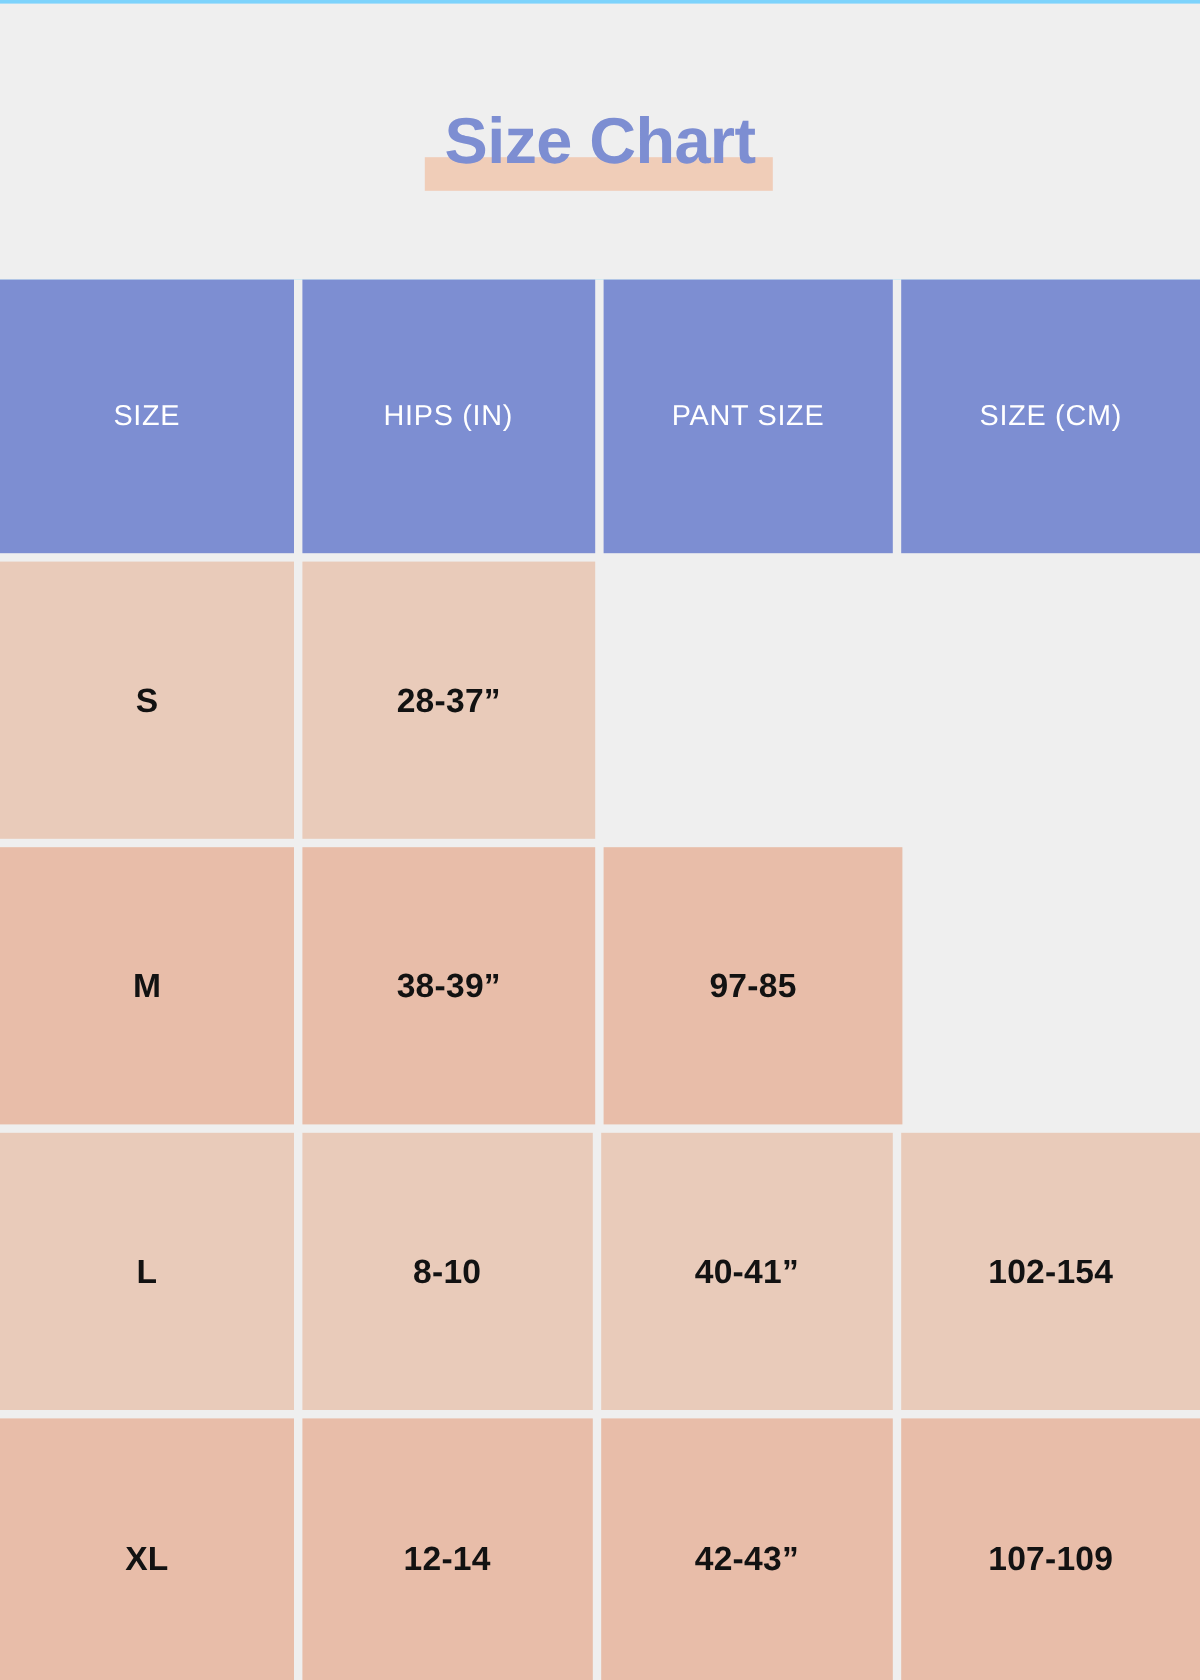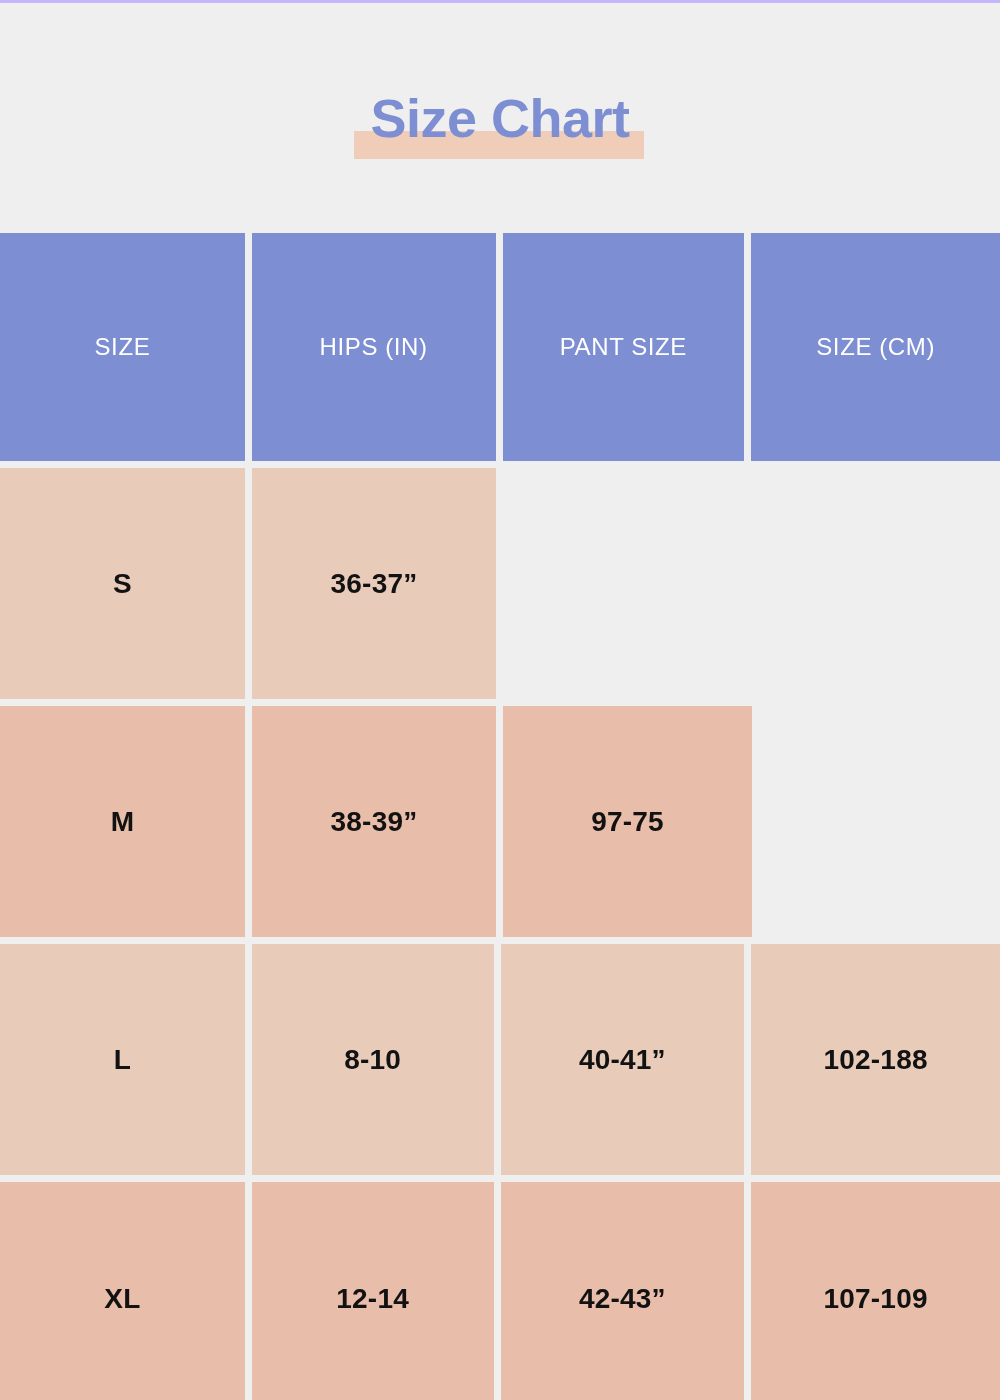--- a/index.html
+++ b/index.html
@@ -11,21 +11,21 @@
     height: 1400px;
     background: #ffffff;
     font-family: "Liberation Sans", sans-serif;
     overflow: hidden;
   }
 
   .page {
     position: relative;
     width: 1000px;
     height: 1400px;
-    background: #c4b5fd;
+    background: #7dd3fc;
     box-sizing: border-box;
     padding-top: 3px;
   }
 
   
   .title-area {
     position: relative;
     height: 230px;
     background: #efefef;
     display: flex;
@@ -125,34 +125,34 @@
 
     <div class="row row-header">
       <div class="cell col-0">SIZE</div>
       <div class="cell col-2">HIPS (IN)</div>
       <div class="cell col-1">PANT SIZE</div>
       <div class="cell col-3">SIZE (CM)</div>
     </div>
 
     <div class="row row-body row-tint-light">
       <div class="cell col-0">S</div>
-      <div class="cell col-2">36-37”</div>
+      <div class="cell col-2">28-37”</div>
     </div>
 
     <div class="row row-body row-tint-dark">
       <div class="cell col-0">M</div>
       <div class="cell col-2">38-39”</div>
-      <div class="cell col-3">97-75</div>
+      <div class="cell col-3">97-85</div>
     </div>
 
     <div class="row row-body row-tint-light">
       <div class="cell col-0">L</div>
       <div class="cell col-1">8-10</div>
       <div class="cell col-2">40-41”</div>
-      <div class="cell col-3">102-188</div>
+      <div class="cell col-3">102-154</div>
     </div>
 
     <div class="row row-body row-tint-dark row-last">
       <div class="cell col-0">XL</div>
       <div class="cell col-1">12-14</div>
       <div class="cell col-2">42-43”</div>
       <div class="cell col-3">107-109</div>
     </div>
 
   </div>

